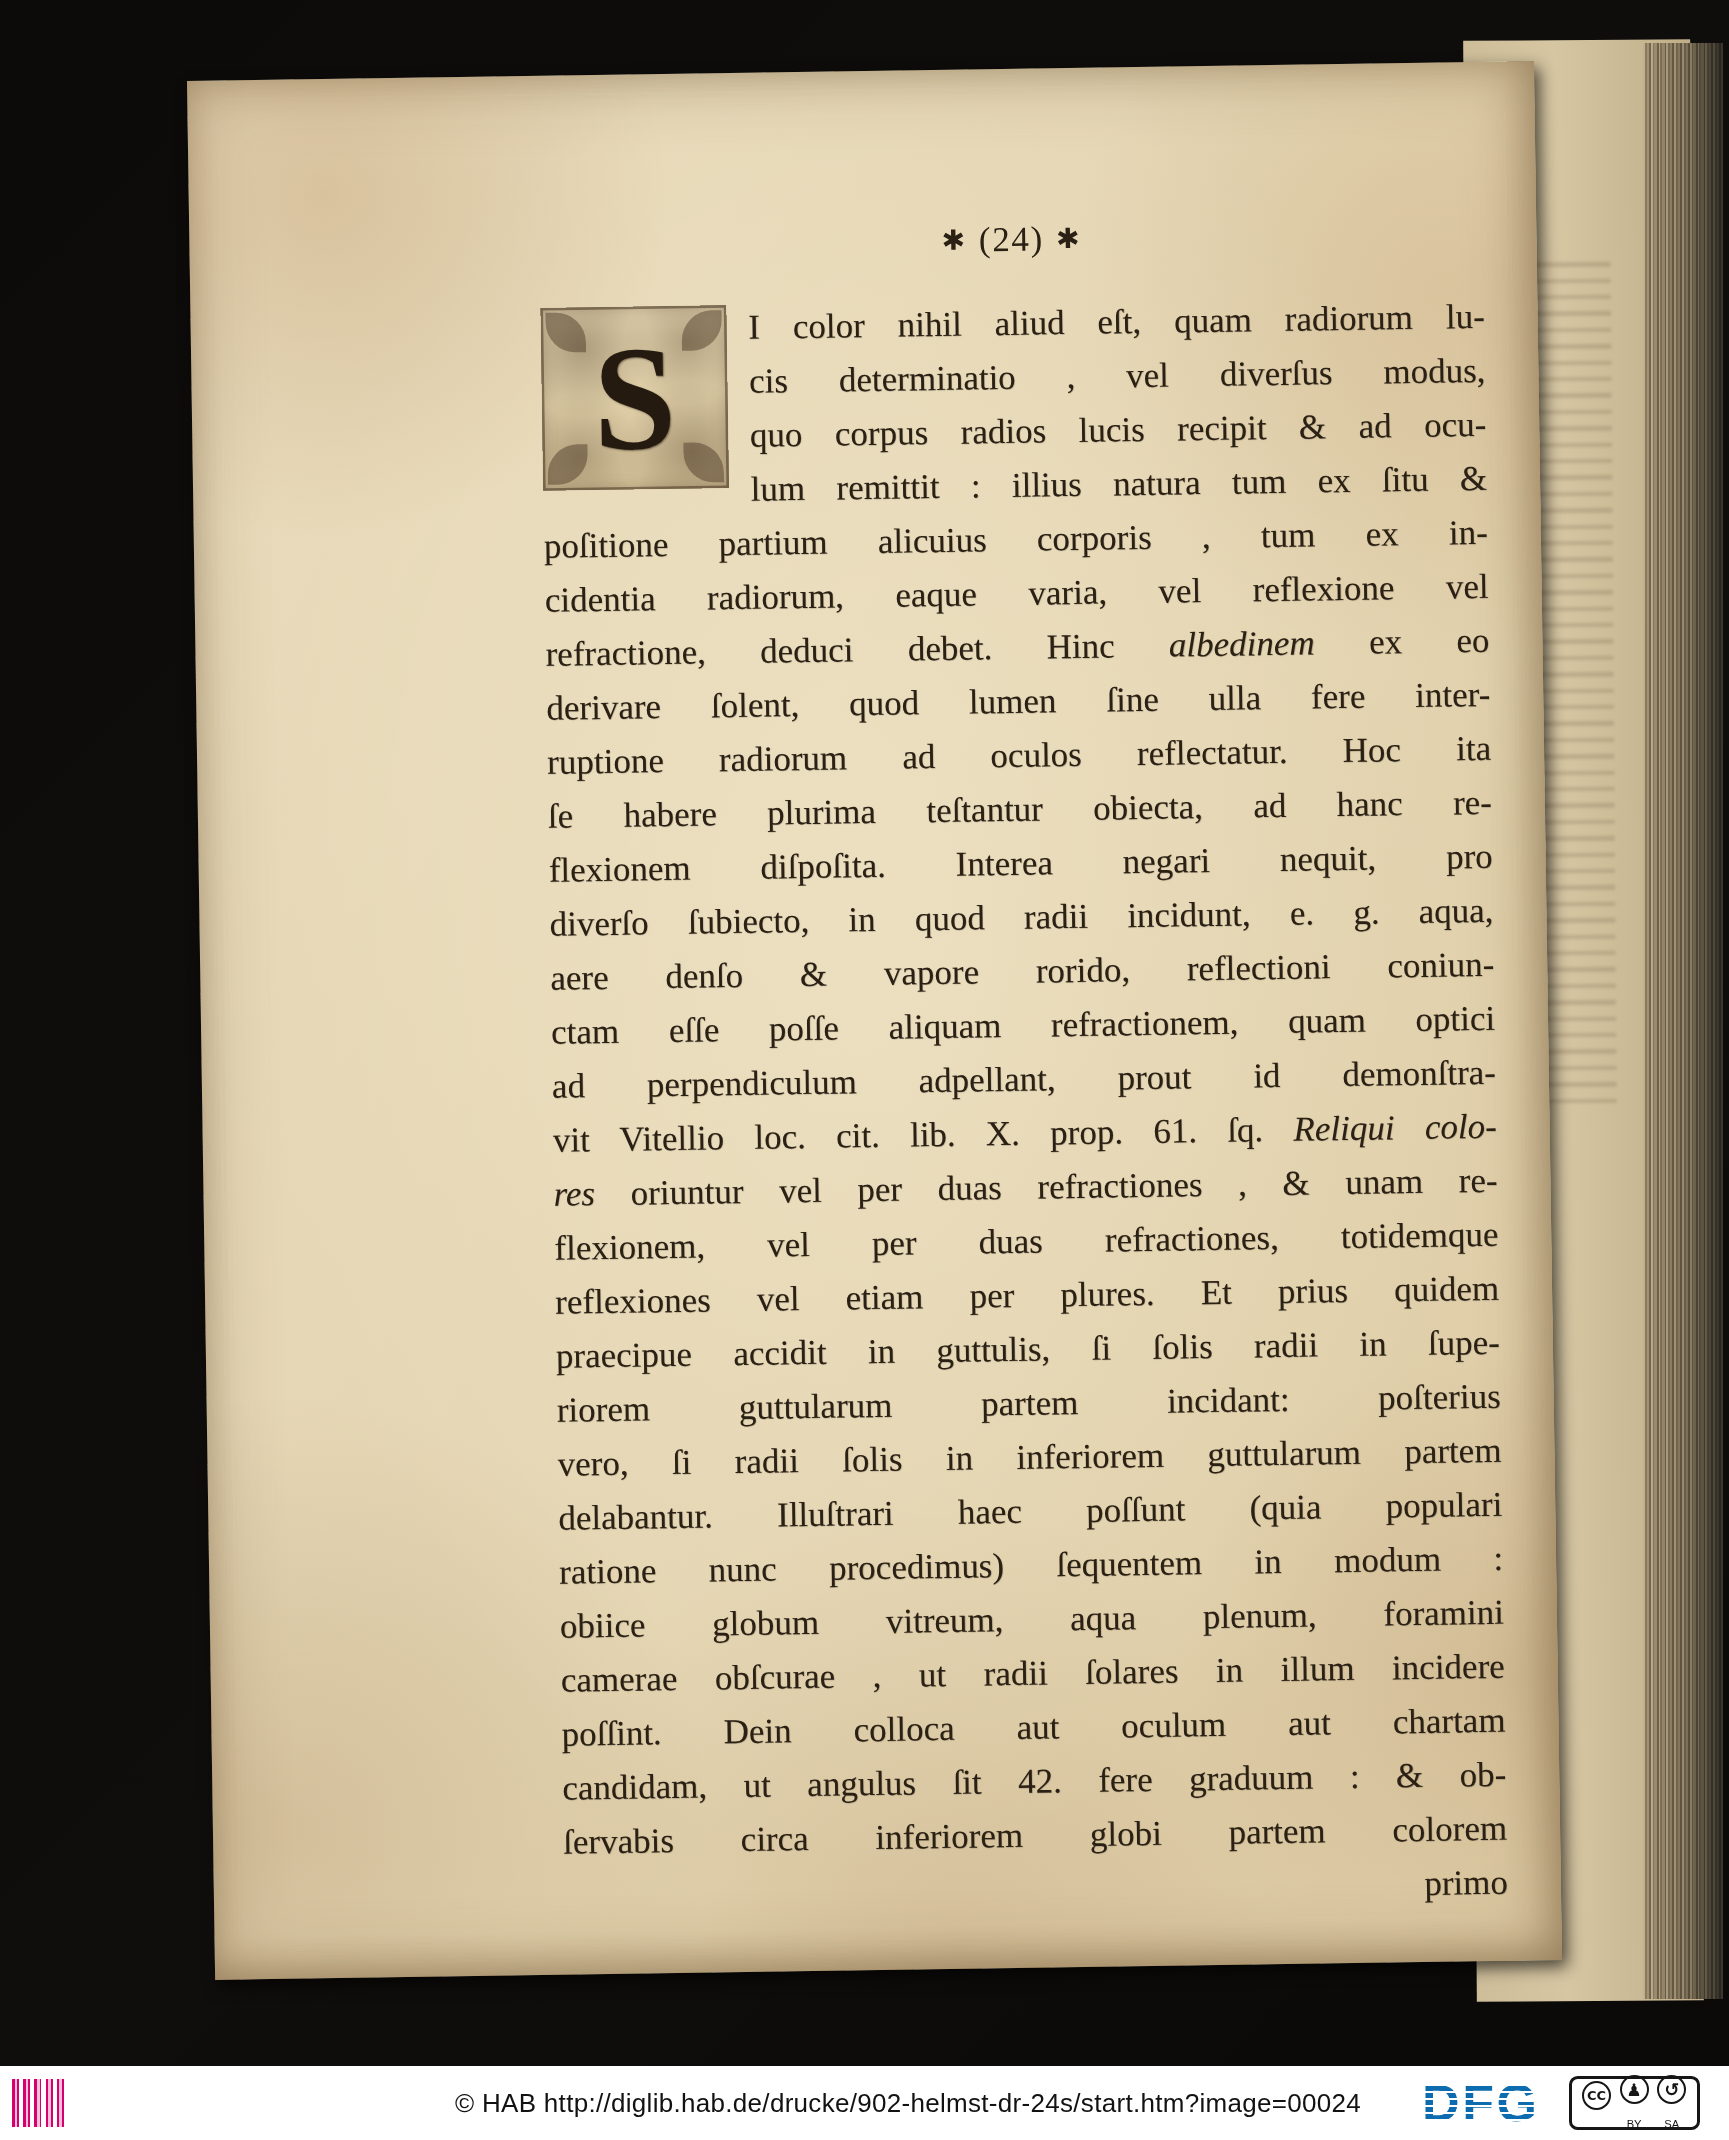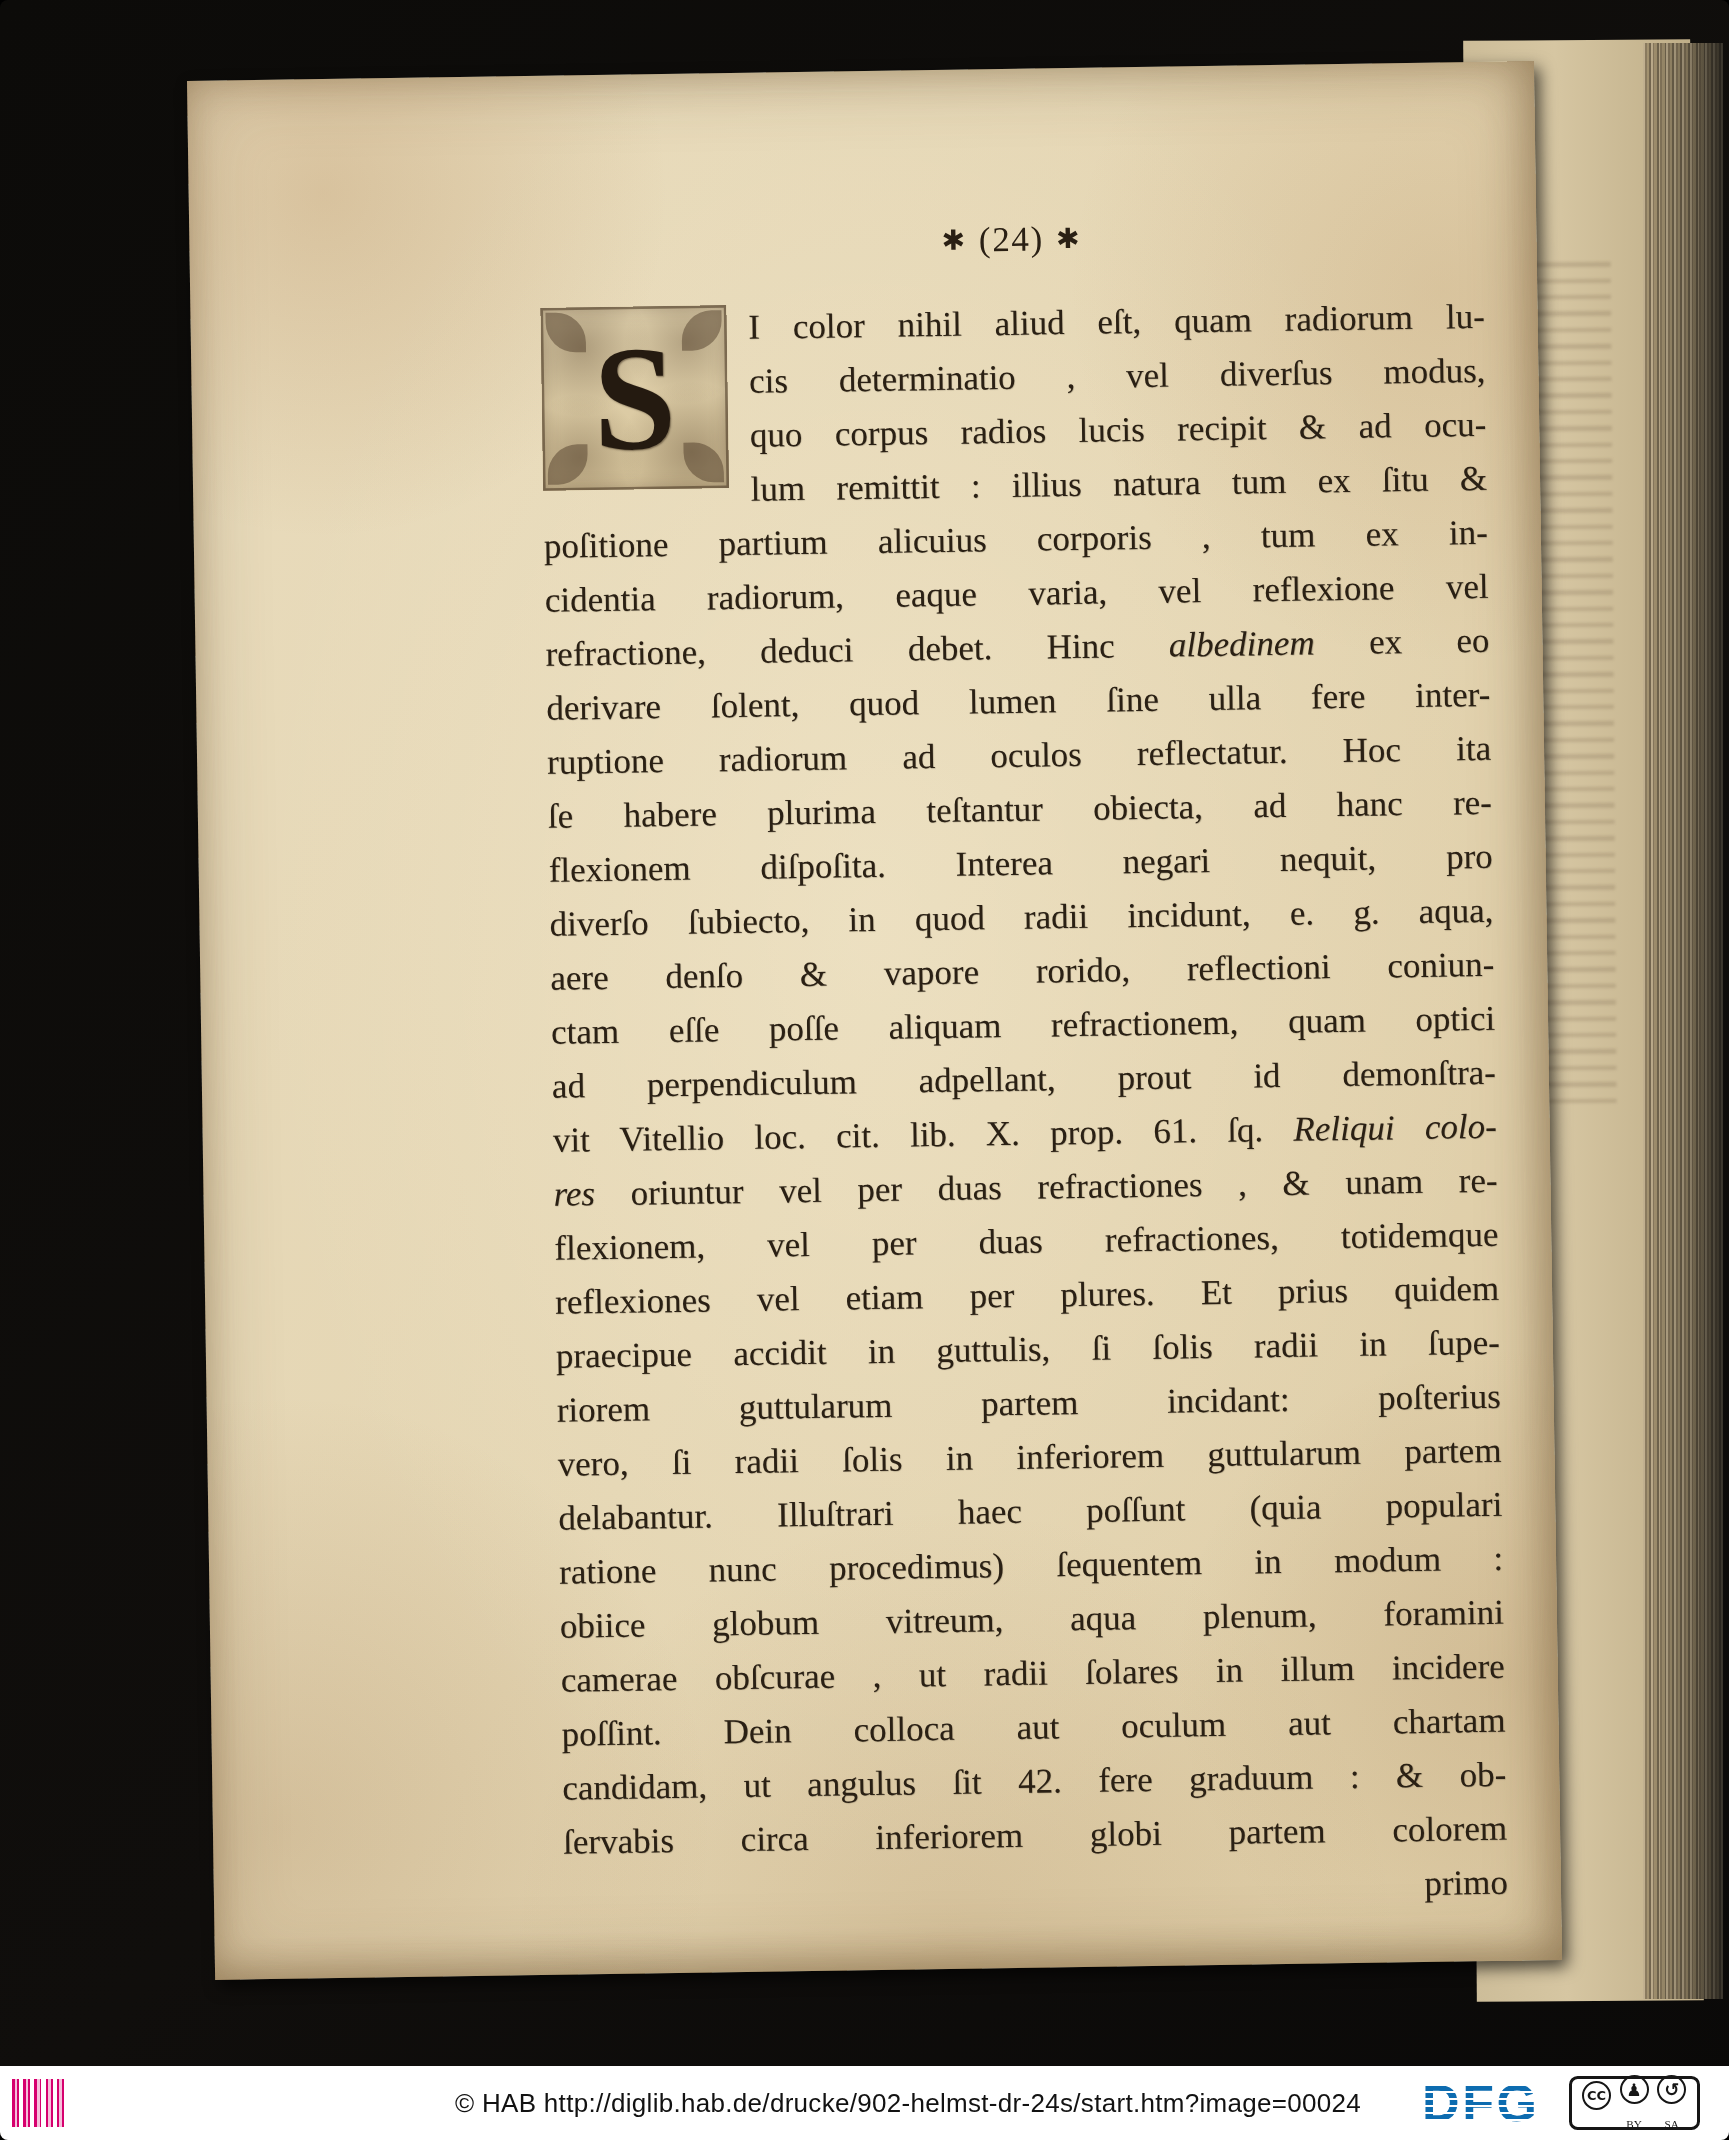--- a/index.html
+++ b/index.html
@@ -1,20 +1,19 @@
 <!DOCTYPE html>
 <html style="--paper: #e6d8b6; --ink: #2a2014; --background: #0b0a09; --dfg-blue: #0d6cb0; --footer-bg: #ffffff; --mark-red: #d6006e;font-size:14px"><head>
 <meta charset="utf-8">
 <style>
   html,body{margin:0;padding:0;background:#000;}
   #stage{
     position:relative;width:1729px;height:2140px;overflow:hidden;
     background:linear-gradient(135deg,#0c0b09 0%,#100e0c 55%,#0a0908 100%);
     font-family:"Liberation Serif","DejaVu Serif",serif;
-    border-radius:8px;
   }
   
   .next-page{
     position:absolute;left:1470px;top:40px;width:227px;height:1961px;
     background:linear-gradient(90deg,#cdbd99 0%,#d6c6a2 40%,#bfae88 100%);
     transform:rotate(-0.4deg);
   }
   .next-page .ghost-text{
     position:absolute;left:15.6px;top:216px;width:130px;height:847px;
     background:repeating-linear-gradient(0deg,rgba(85,65,45,.25) 0 4.3px,transparent 4.3px 16.4px);
@@ -123,21 +122,21 @@
   }
   .cc-item{display:flex;flex-direction:column;align-items:center;}
   .cc-circle{
     width:29px;height:29px;border:2.6px solid #161616;border-radius:50%;
     display:flex;align-items:center;justify-content:center;
     font-family:"DejaVu Sans",sans-serif;font-weight:bold;color:#161616;box-sizing:border-box;
   }
   .cc-circle.cc{font-size:13px;letter-spacing:0;}
   .cc-circle.by{font-size:17.3px;}
   .cc-circle.sa{font-size:18px;}
-  .cc-caption{font-size:11.2px;color:#161616;line-height:11.2px;margin-top:15px;font-family:Liberation Serif, serif;}
+  .cc-caption{font-size:11.2px;color:#161616;line-height:11.2px;margin-top:15px;font-family:Liberation Sans, sans-serif;}
 </style>
 </head>
 <body>
 
 <div id="stage">
 
   <div class="next-page">
     <div class="ghost-text"></div>
   </div>
   <div class="page-stack"></div>

